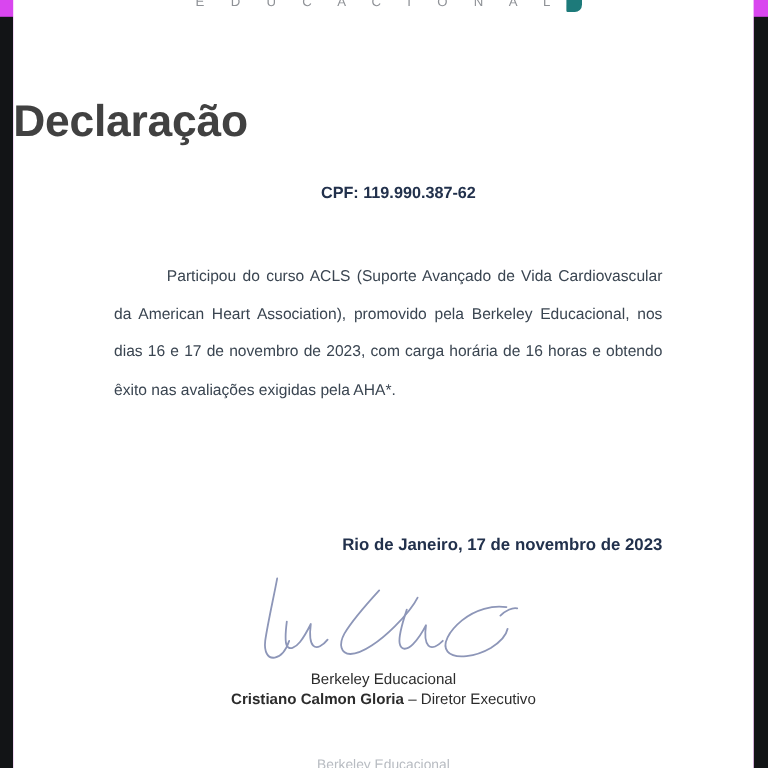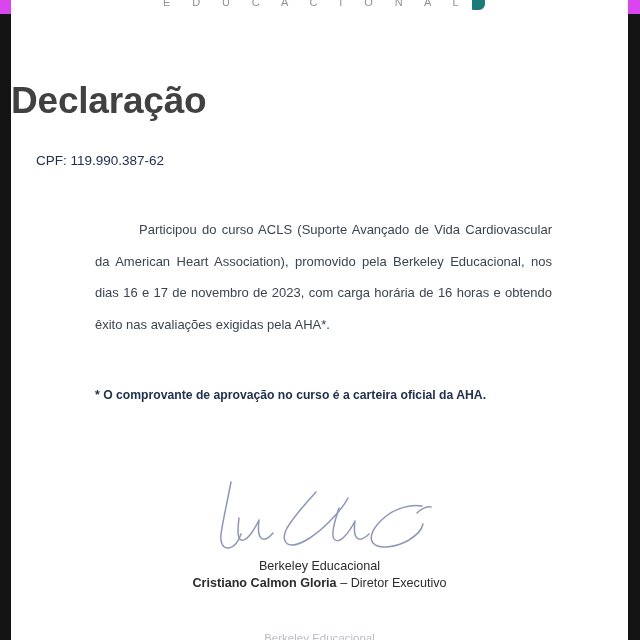--- a/index.html
+++ b/index.html
@@ -75,23 +75,23 @@
     top:110px; left:0; right:0;
     text-align:center;
     font-size:25px;
     font-weight:700;
     color:#2d3f5f;
     letter-spacing:-0.1px;
   }
   .cpf-line {
     position:absolute;
     top:153px; left:0; right:0;
-    text-align:left;
+    text-align:center;
     font-size:13.5px;
-    font-weight:400;
+    font-weight:700;
     color:#22314c;
     padding-left:25px;
   }
 
   
   .body-text {
     position:absolute;
     top:214px;
     left:84px; right:76px;
     text-align:justify;
@@ -174,22 +174,22 @@
       <span class="masthead-mark"></span>
     </div>
 
     <div class="doc-title">Declaração</div>
 
 
     <div class="cpf-line">CPF: 119.990.387-62</div>
 
     <div class="body-text">Participou do curso ACLS (Suporte Avançado de Vida Cardiovascular da American Heart Association), promovido pela Berkeley Educacional, nos dias 16 e 17 de novembro de 2023, com carga horária de 16 horas e obtendo êxito nas avaliações exigidas pela AHA*.</div>
 
-    <div class="footnote">* O comprovante de aprovação no curso é a carteira oficial da AHA.</div>
-
+
+    <div class="date-line">Rio de Janeiro, 17 de novembro de 2023</div>
 
     <div class="signature-block">
       <svg class="signature-mark" viewBox="0 0 250 78">
         <g fill="none" stroke="#8d96b8" stroke-width="1.5" stroke-linecap="round" stroke-linejoin="round">
           <path d="M36 4 C33 20, 28 42, 26 56 C25 65, 28 71, 34 70 C40 69, 44 62, 46 56"></path>
           <path d="M44 40 C43 48, 42 56, 44 60 C46 64, 51 62, 55 57 C59 52, 62 46, 64 42
                    C63 50, 63 57, 66 60 C69 63, 74 60, 78 55"></path>
           <path d="M121 14 C110 26, 98 40, 92 50 C87 59, 89 67, 97 67 C107 67, 122 56, 134 44
                    C143 35, 150 26, 153 20"></path>
           <path d="M144 30 C140 42, 137 52, 138 58 C139 64, 144 64, 149 59

